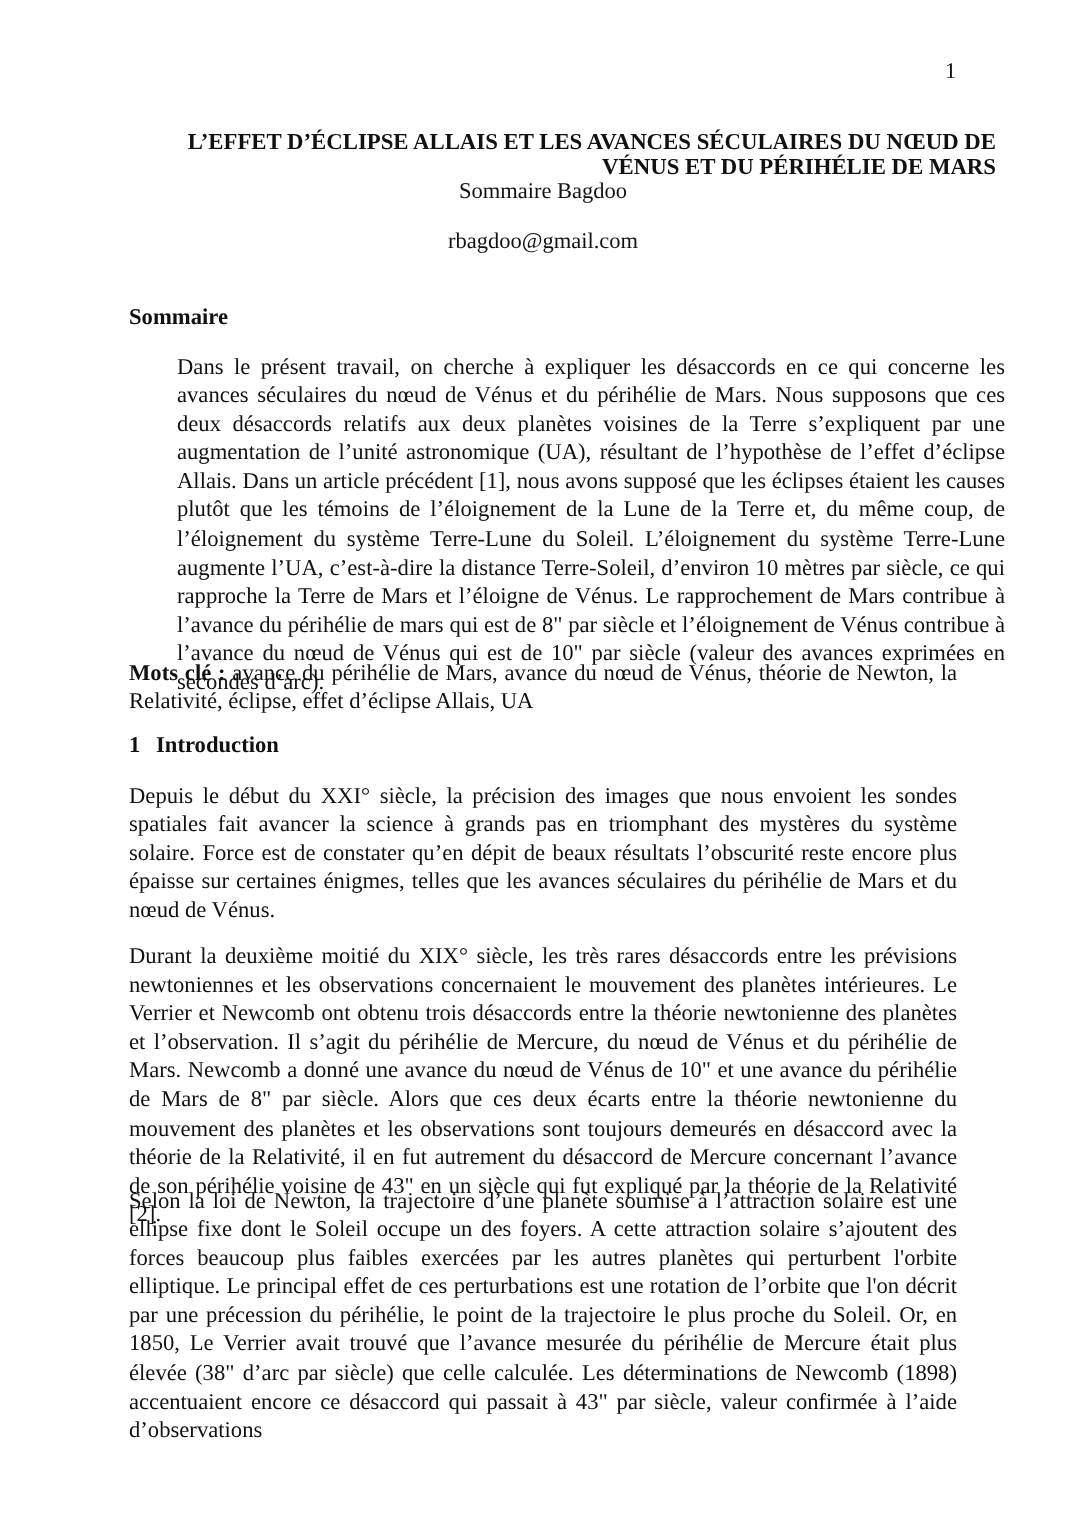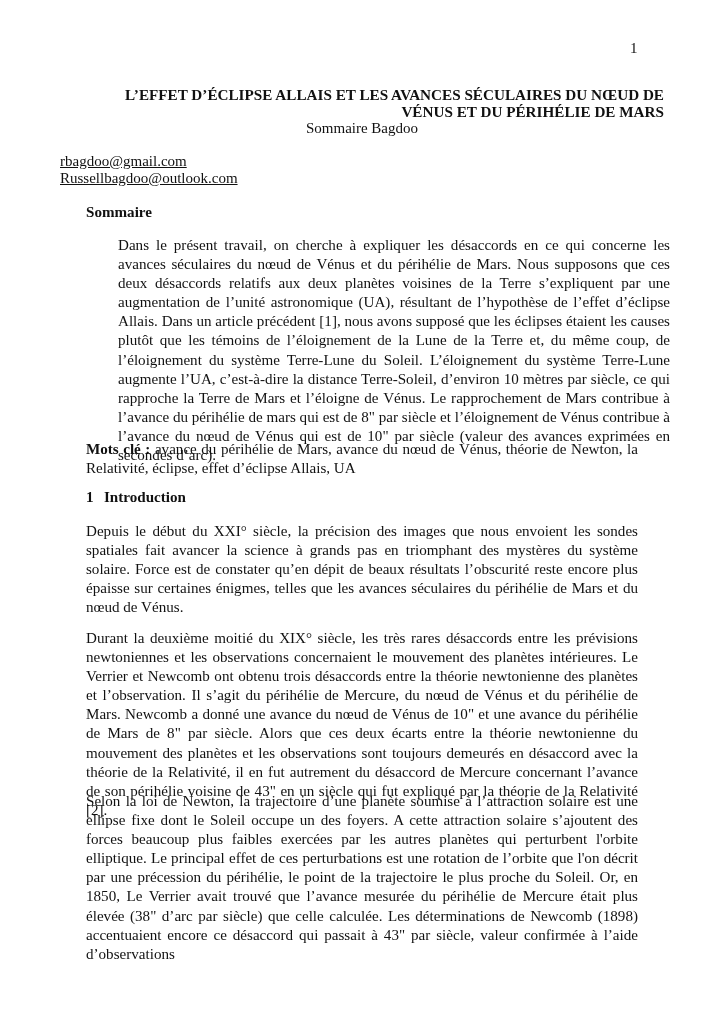--- a/index.html
+++ b/index.html
@@ -3,22 +3,22 @@
 <meta charset="utf-8">
 <style>
   html, body { margin: 0; padding: 0; background: #ffffff; }
   body { width: 724px; height: 1024px; position: relative; overflow: hidden;
          font-family: "Liberation Serif", "DejaVu Serif", serif; color: #111; }
   .page-num { position: absolute; top: 40px; left: 630px; font-size: 15px; }
   .title { position: absolute; top: 86px; left: 60px; width: 604px; text-align: right;
            font-weight: bold; font-size: 15.2px; line-height: 17px; }
   .author { position: absolute; top: 120px; left: 60px; width: 604px; text-align: center;
             font-size: 15px; line-height: 17px; }
-  .emails { position: absolute; top: 153px; left: 60px; width: 604px; 
-            font-size: 15px; line-height: 17px; text-decoration: underline; }
+  .emails { position: absolute; top: 153px; left: 60px; width: 604px; text-align: center;
+            font-size: 15px; line-height: 17px; }
   .col { position: absolute; left: 86px; width: 552px; font-size: 15.1px; line-height: 19.1px; }
   .col p { margin: 0; text-align: justify; }
   .h { font-weight: bold; }
   .sommaire-h { top: 203px; }
   .p-abstract { top: 236px; margin-left: 32px; }
   .p-keywords { top: 440px; }
   .intro-h { top: 488px; }
   .p-intro1 { top: 522px; }
   .p-intro2 { top: 629px; }
   .p-intro3 { top: 792px; }
@@ -32,21 +32,20 @@
 
 <div class="title">
   <div>L’EFFET D’ÉCLIPSE ALLAIS ET LES AVANCES SÉCULAIRES DU NŒUD DE</div>
   <div>VÉNUS ET DU PÉRIHÉLIE DE MARS</div>
 </div>
 
 <div class="author">Sommaire Bagdoo</div>
 
 <div class="emails">
   <div>rbagdoo@gmail.com</div>
-  <div>Russellbagdoo@outlook.com</div>
 </div>
 
 <div class="col sommaire-h h">Sommaire</div>
 
 <div class="col p-abstract">
   <p>Dans le présent travail, on cherche à expliquer les désaccords en ce qui concerne les avances séculaires du nœud de Vénus et du périhélie de Mars. Nous supposons que ces deux désaccords relatifs aux deux planètes voisines de la Terre s’expliquent par une augmentation de l’unité astronomique (UA), résultant de l’hypothèse de l’effet d’éclipse Allais. Dans un article précédent [1], nous avons supposé que les éclipses étaient les causes plutôt que les témoins de l’éloignement de la Lune de la Terre et, du même coup, de l’éloignement du système Terre-Lune du Soleil. L’éloignement du système Terre-Lune augmente l’UA, c’est-à-dire la distance Terre-Soleil, d’environ 10 mètres par siècle, ce qui rapproche la Terre de Mars et l’éloigne de Vénus. Le rapprochement de Mars contribue à l’avance du périhélie de mars qui est de 8" par siècle et l’éloignement de Vénus contribue à l’avance du nœud de Vénus qui est de 10" par siècle (valeur des avances exprimées en secondes d’arc).</p>
 </div>
 
 <div class="col p-keywords">
   <p><span class="h">Mots clé :</span><span> avance du périhélie de Mars, avance du nœud de Vénus, théorie de Newton,  la Relativité, éclipse, effet d’éclipse Allais, UA</span></p>

